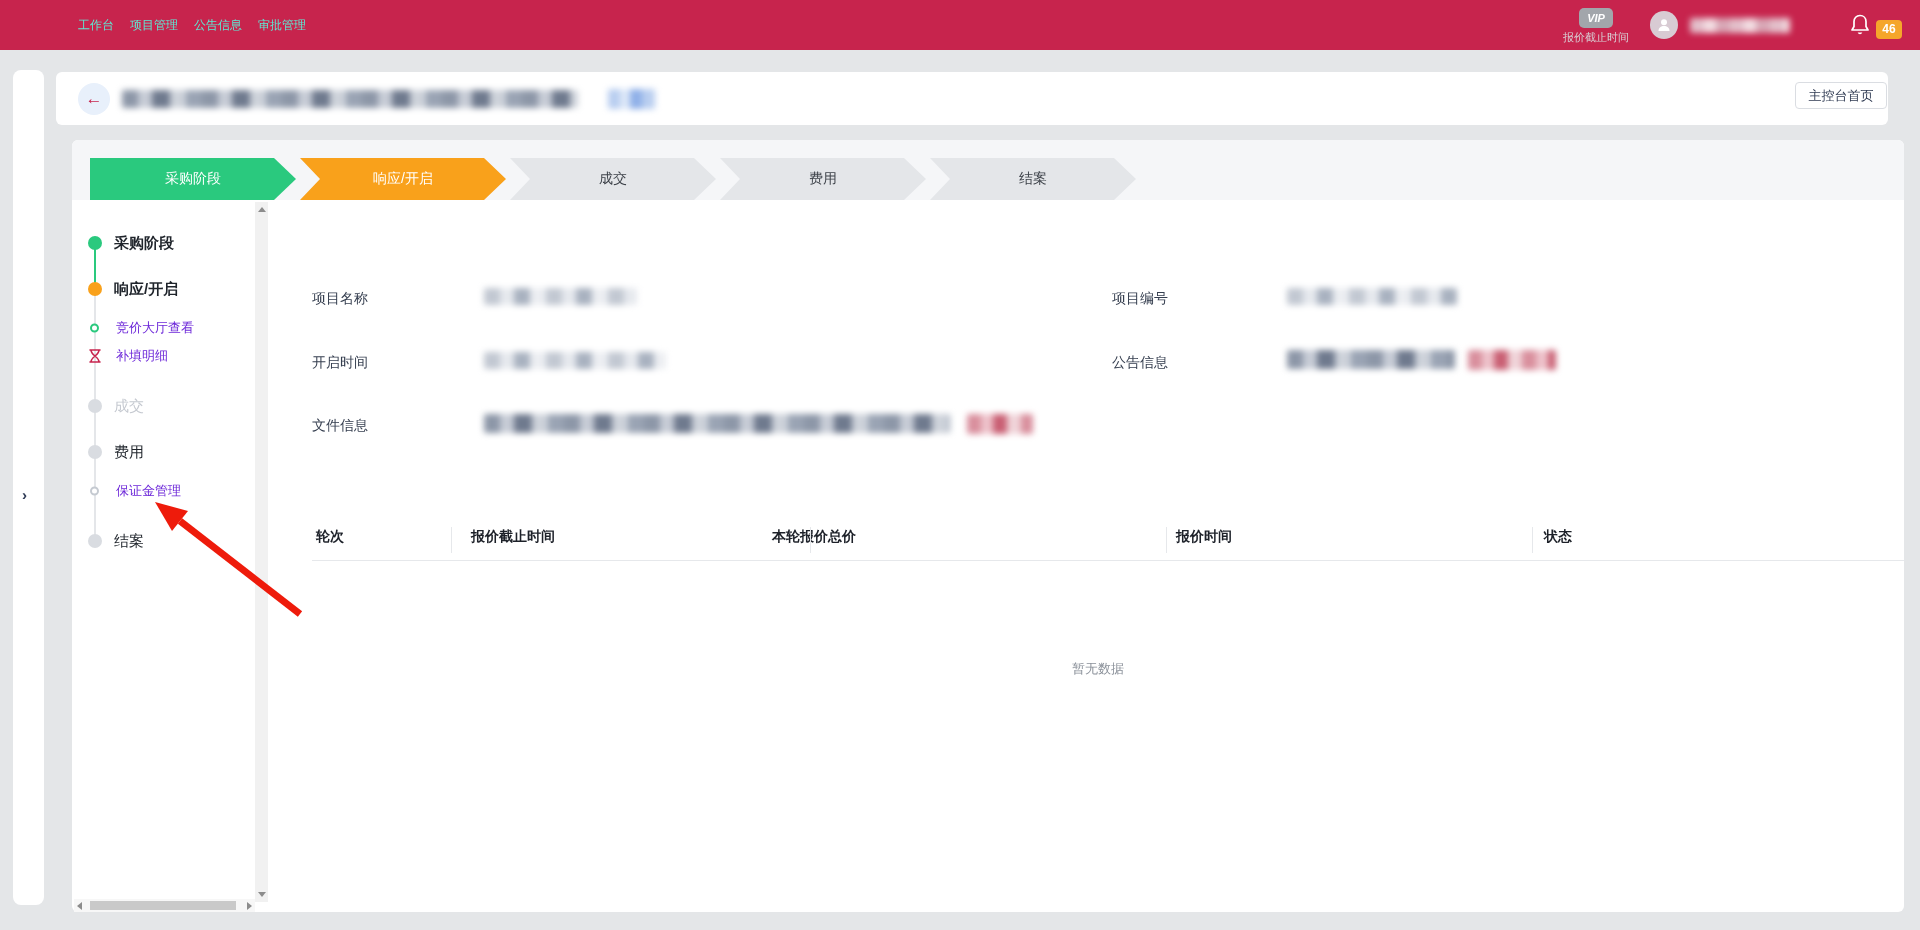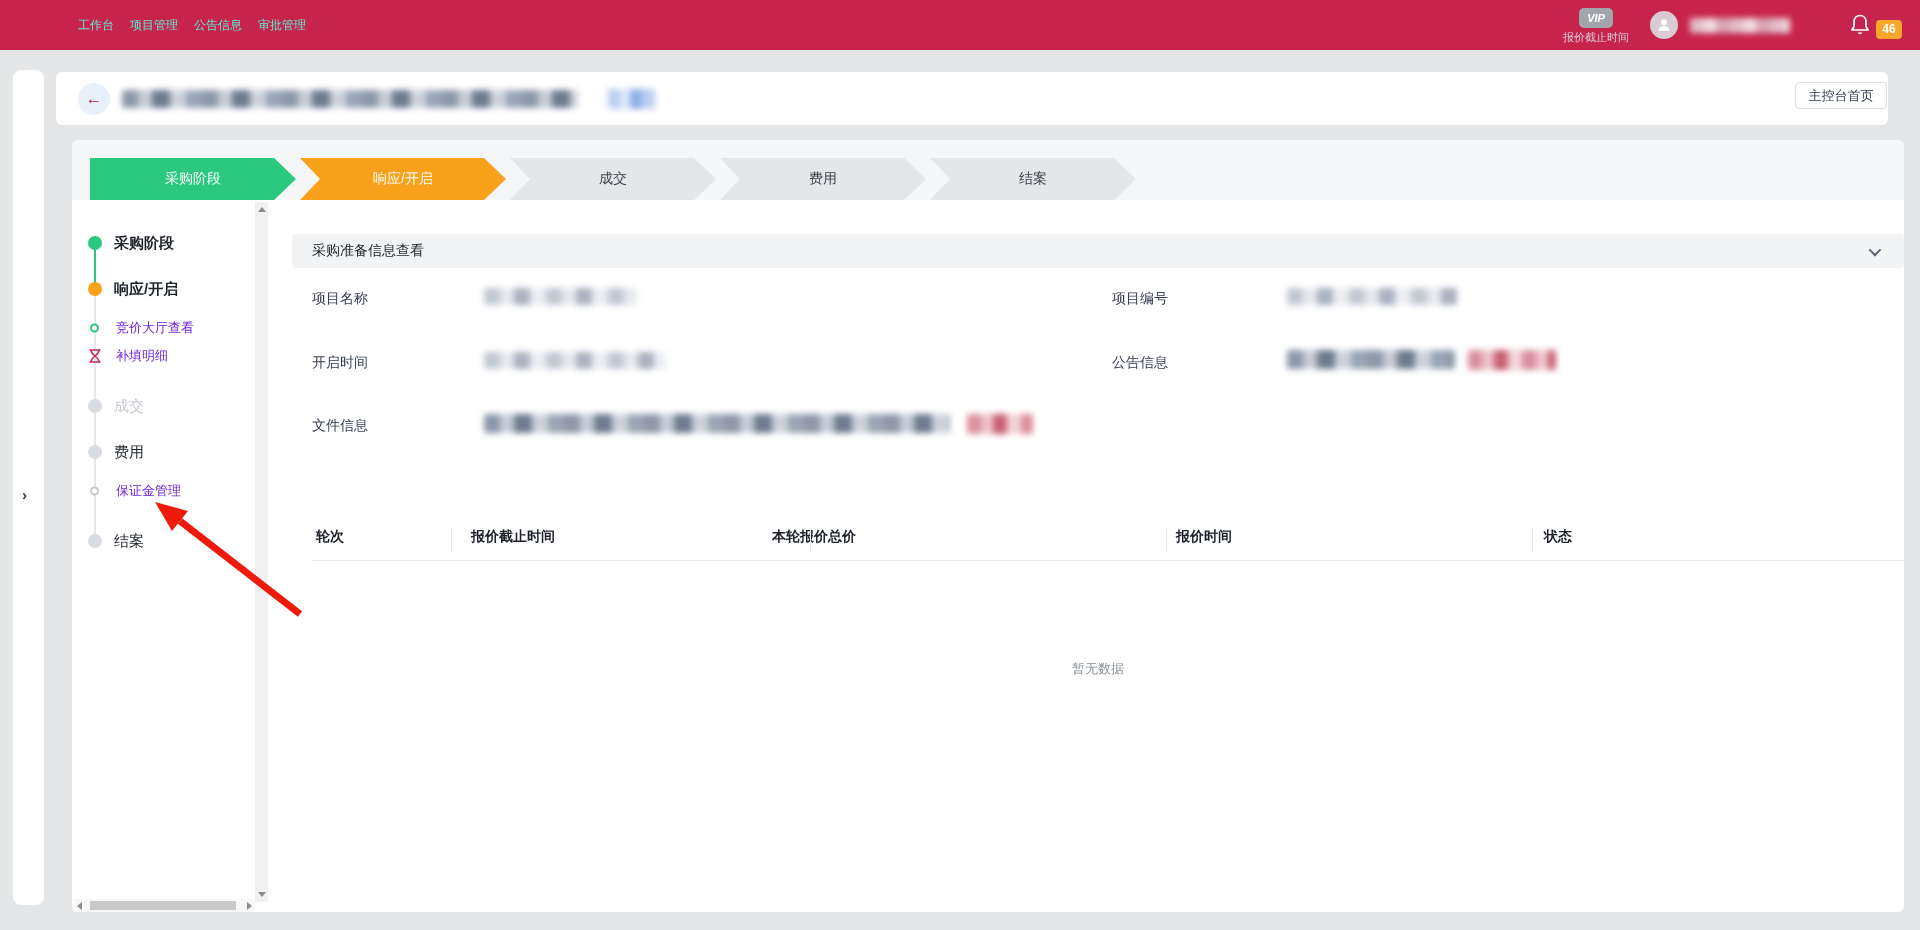--- a/index.html
+++ b/index.html
@@ -186,24 +186,20 @@
     <div class="v-track">
       <span class="tri" style="left:3px;top:5px;border-left:4px solid transparent;border-right:4px solid transparent;border-bottom:5px solid #8c8c8c;"></span>
       <span class="tri" style="left:3px;bottom:5px;border-left:4px solid transparent;border-right:4px solid transparent;border-top:5px solid #8c8c8c;"></span>
     </div>
     <div class="h-track">
       <span class="tri" style="left:3px;top:3px;border-top:4px solid transparent;border-bottom:4px solid transparent;border-right:5px solid #8c8c8c;"></span>
       <span class="tri" style="right:3px;top:3px;border-top:4px solid transparent;border-bottom:4px solid transparent;border-left:5px solid #8c8c8c;"></span>
       <span class="h-thumb"></span>
     </div>
 
-    <div class="section-bar" style="top:94px;">
-      <span>采购准备信息查看</span>
-      <span class="sec-chev"></span>
-    </div>
 
     <span class="field-label" style="left:240px;top:150px;">项目名称</span>
     <div class="mos mos-light" style="left:412px;top:148px;width:153px;height:17px;"></div>
     <span class="field-label" style="left:1040px;top:150px;">项目编号</span>
     <div class="mos mos-light" style="left:1215px;top:148px;width:170px;height:17px;"></div>
 
     <span class="field-label" style="left:240px;top:214px;">开启时间</span>
     <div class="mos mos-light" style="left:412px;top:212px;width:182px;height:17px;"></div>
     <span class="field-label" style="left:1040px;top:214px;">公告信息</span>
     <div class="mos mos-dark" style="left:1215px;top:210px;width:168px;height:19px;"></div>

